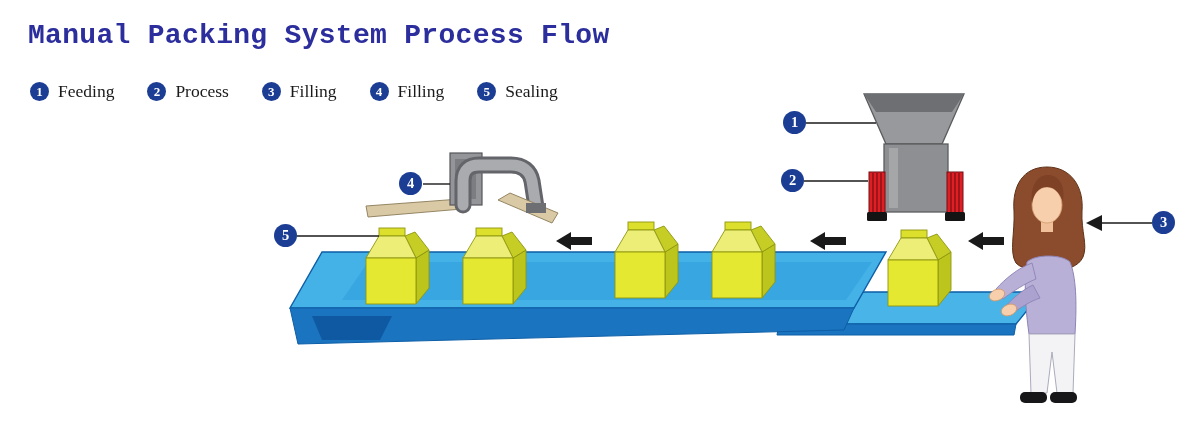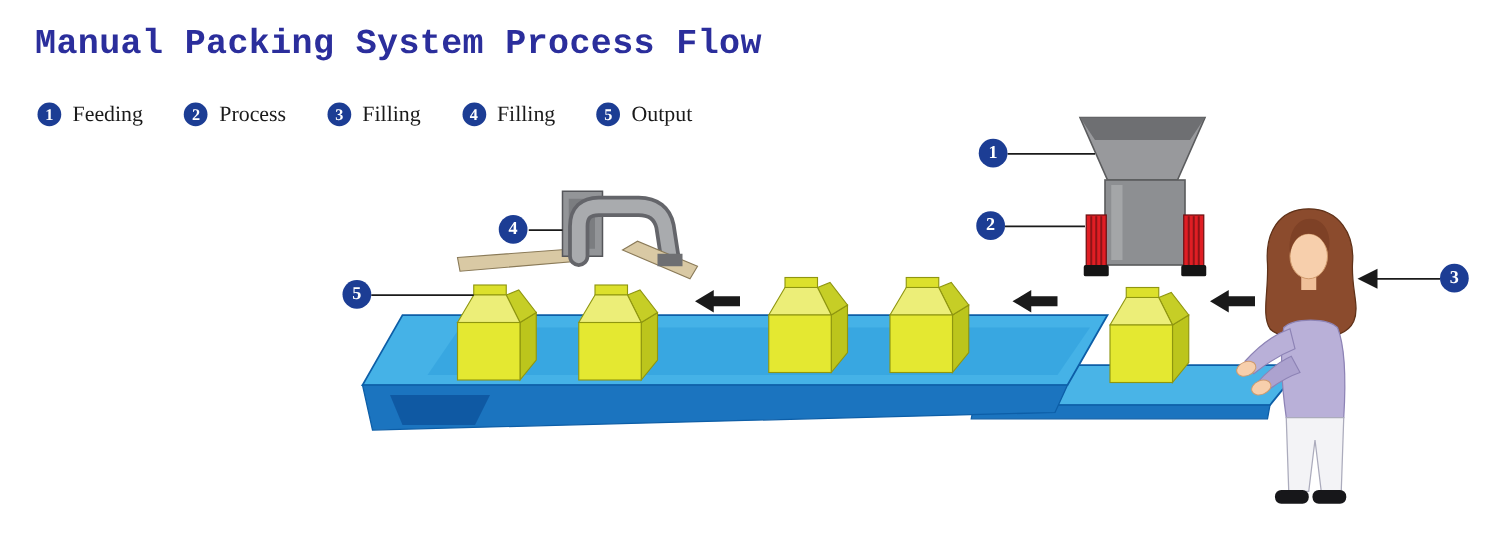--- a/index.html
+++ b/index.html
@@ -42,21 +42,21 @@
     <div class="legend-item">
       <span class="badge">3</span>
       <span class="legend-label">Filling</span>
     </div>
     <div class="legend-item">
       <span class="badge">4</span>
       <span class="legend-label">Filling</span>
     </div>
     <div class="legend-item">
       <span class="badge">5</span>
-      <span class="legend-label">Output</span>
+      <span class="legend-label">Sealing</span>
     </div>
   </div>
 
   <svg class="diagram-svg" width="1200" height="429" viewBox="0 0 1200 429">
     <defs>
       <g id="pkg">
         <polygon points="50,30 63,22 63,60 50,76" fill="#BCC51C" stroke="#8F960F" stroke-width="0.9"></polygon>
         <polygon points="50,30 63,22 49,4 39,8" fill="#C6CE26" stroke="#8F960F" stroke-width="0.9"></polygon>
         <rect x="13" y="0" width="26" height="8" fill="#DCE02C" stroke="#8F960F" stroke-width="0.9"></rect>
         <polygon points="0,30 13,8 39,8 50,30" fill="#ECEE78" stroke="#8F960F" stroke-width="0.9"></polygon>

